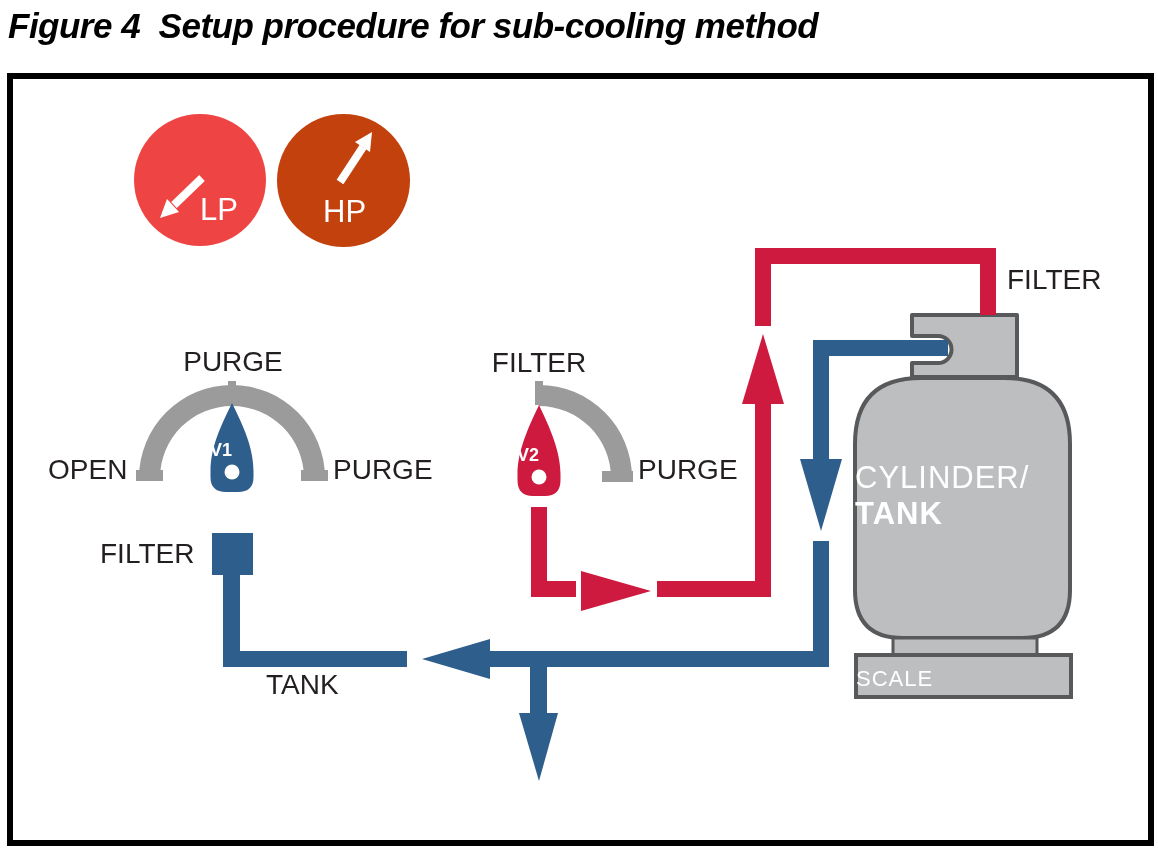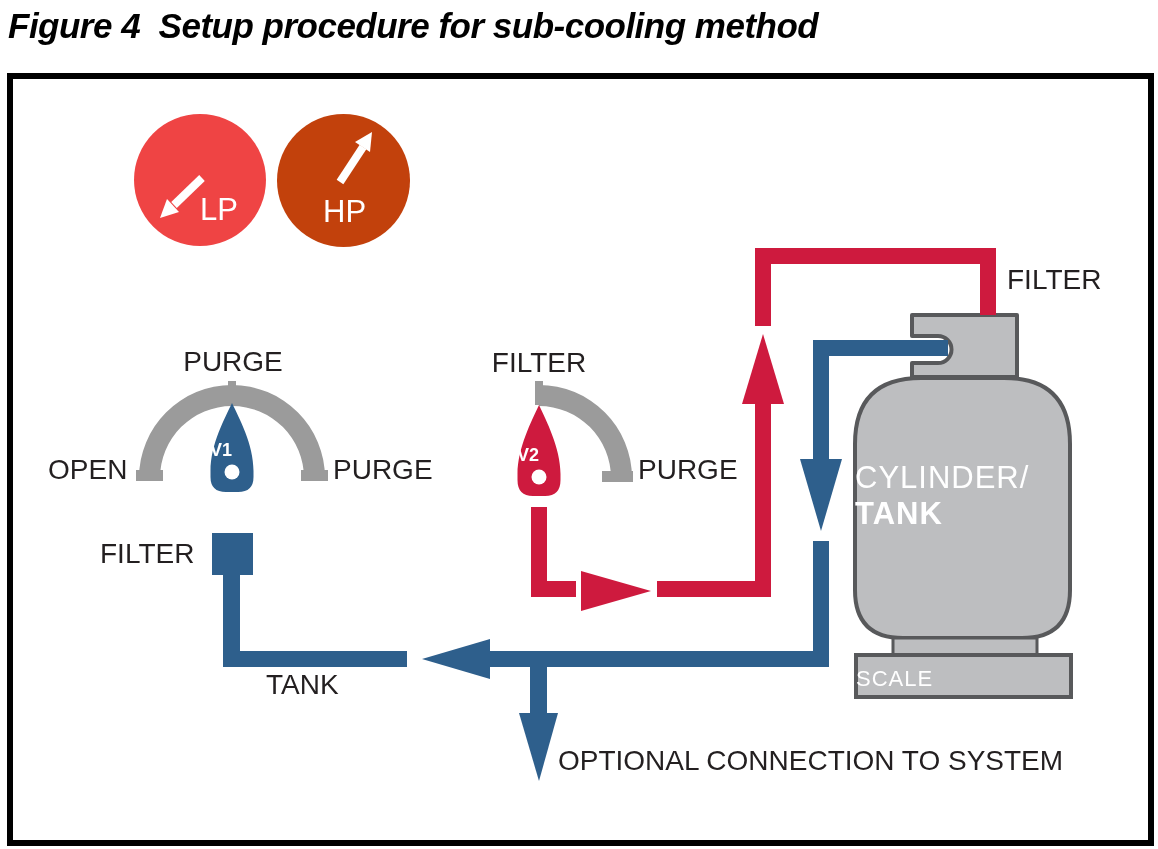--- a/index.html
+++ b/index.html
@@ -138,19 +138,18 @@
 
   <div class="lbl" style="left:462px;top:349px;width:154px;text-align:center;">FILTER</div>
   <div class="lbl" style="left:638px;top:456px;">PURGE</div>
 
   <div class="valve-tag" style="left:210px;top:441px;">V1</div>
   <div class="valve-tag" style="left:517px;top:446px;">V2</div>
 
   <div class="lbl" style="left:100px;top:540px;">FILTER</div>
   <div class="lbl" style="left:266px;top:671px;">TANK</div>
   <div class="lbl" style="left:1007px;top:266px;">FILTER</div>
-  <div class="lbl" style="left:558px;top:747px;">OPTIONAL CONNECTION TO SYSTEM</div>
 
   <div class="tank-text" style="left:855px;top:462px;">CYLINDER/</div>
   <div class="tank-text" style="left:855px;top:498px;font-weight:bold;">TANK</div>
   <div class="tank-text" style="left:856px;top:668px;font-size:22px;">SCALE</div>
 
 </div>
 
 </body></html>

